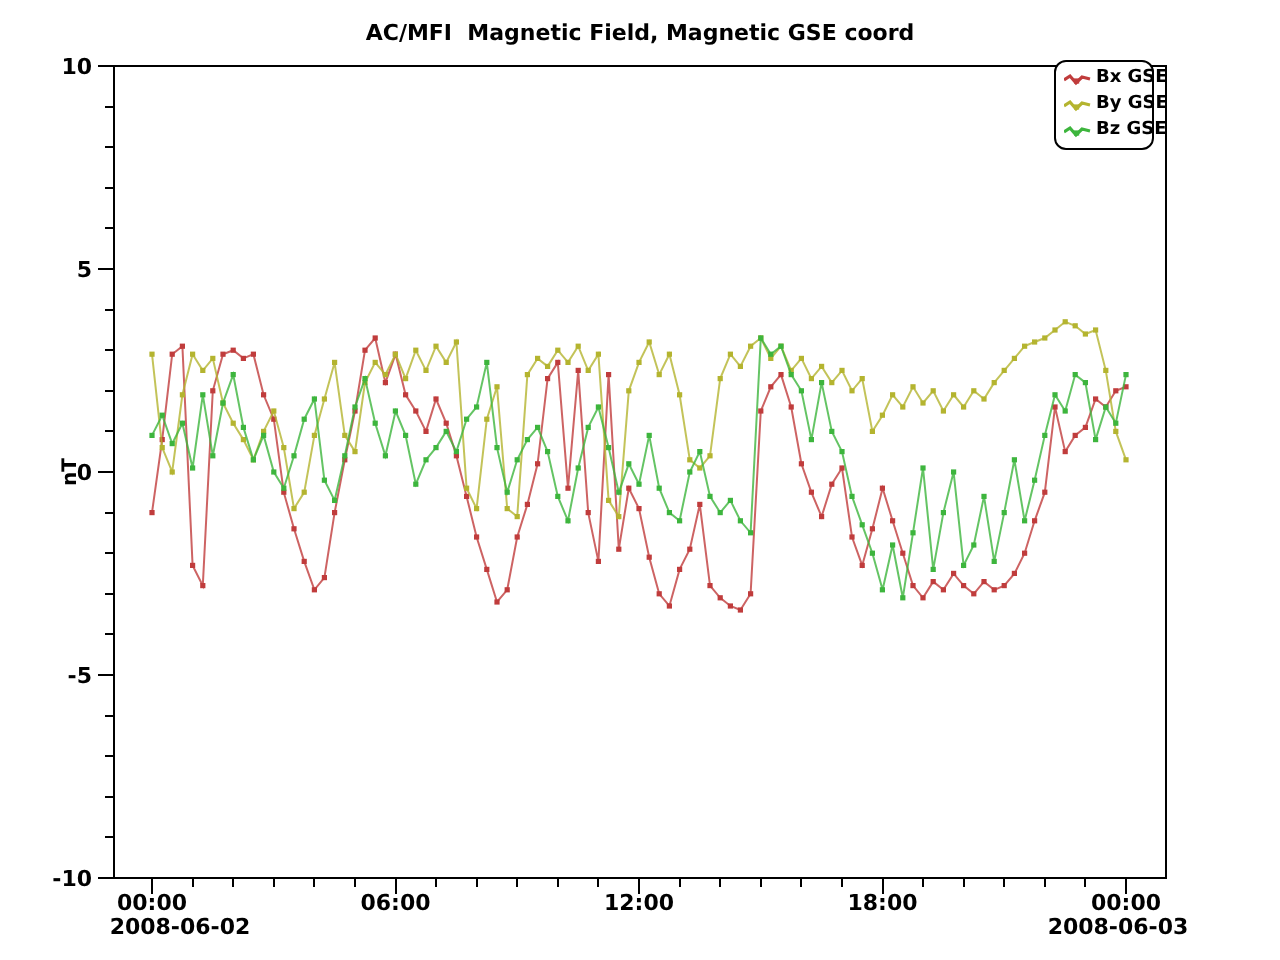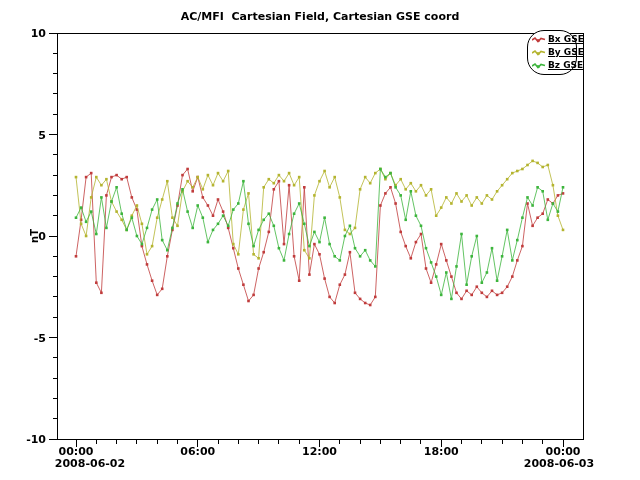--- a/index.html
+++ b/index.html
@@ -2,21 +2,21 @@
 <html><head>
 <meta charset="utf-8">
 <style>
   html,body{margin:0;padding:0;background:#fff;}
   #window{position:relative;width:640px;height:480px;background:#ffffff;overflow:hidden;
           font-family:"DejaVu Sans", sans-serif;}
   #chart-title{position:absolute;left:0;top:10px;width:640px;text-align:center;
                font-size:11px;font-weight:700;color:#000;white-space:pre;}
   #plot-svg{position:absolute;left:0;top:0;}
   #legend{position:absolute;left:527px;top:30px;width:50px;border:1px solid #000;
-          border-radius:17px;background:#fff;padding:2px 4px 2px 4px;box-sizing:border-box;text-decoration:underline;}
+          border-radius:6px;background:#fff;padding:2px 4px 2px 4px;box-sizing:border-box;}
   .legend-item{display:flex;align-items:center;height:13px;}
   .legend-swatch{width:14px;height:9px;flex:0 0 14px;margin-right:2px;}
   .legend-label{font-size:9px;font-weight:700;color:#000;white-space:nowrap;line-height:13px;}
 </style>
 </head>
 <body>
 
 <div id="window">
   <svg id="plot-svg" width="640" height="480">
       <g shape-rendering="crispEdges">
@@ -379,21 +379,21 @@
         <rect x="526.2" y="196.1" width="2.6" height="2.6" fill="#3db53d"></rect>
         <rect x="531.3" y="204.2" width="2.6" height="2.6" fill="#3db53d"></rect>
         <rect x="536.3" y="186.0" width="2.6" height="2.6" fill="#3db53d"></rect>
         <rect x="541.4" y="190.0" width="2.6" height="2.6" fill="#3db53d"></rect>
         <rect x="546.5" y="218.5" width="2.6" height="2.6" fill="#3db53d"></rect>
         <rect x="551.6" y="202.2" width="2.6" height="2.6" fill="#3db53d"></rect>
         <rect x="556.6" y="210.3" width="2.6" height="2.6" fill="#3db53d"></rect>
         <rect x="561.7" y="186.0" width="2.6" height="2.6" fill="#3db53d"></rect>
       </g>
     </svg>
-  <div id="chart-title">AC/MFI  Cartesian Field, Cartesian GSE coord</div>
+  <div id="chart-title">AC/MFI  Magnetic Field, Magnetic GSE coord</div>
   <div id="legend">
     <div class="legend-item">
       <svg class="legend-swatch" viewBox="0 0 14 9">
         <path class="swatch-path" d="M0,5 L3,3 L6,6.5 L9,3.5 L13,4.5" fill="none" stroke-width="1.6" stroke="#c03c3c"></path>
         <rect class="swatch-marker" x="5" y="4.2" width="2.6" height="2.6" fill="#c03c3c"></rect>
       </svg>
       <span class="legend-label">Bx GSE</span>
     </div>
     <div class="legend-item">
       <svg class="legend-swatch" viewBox="0 0 14 9">

